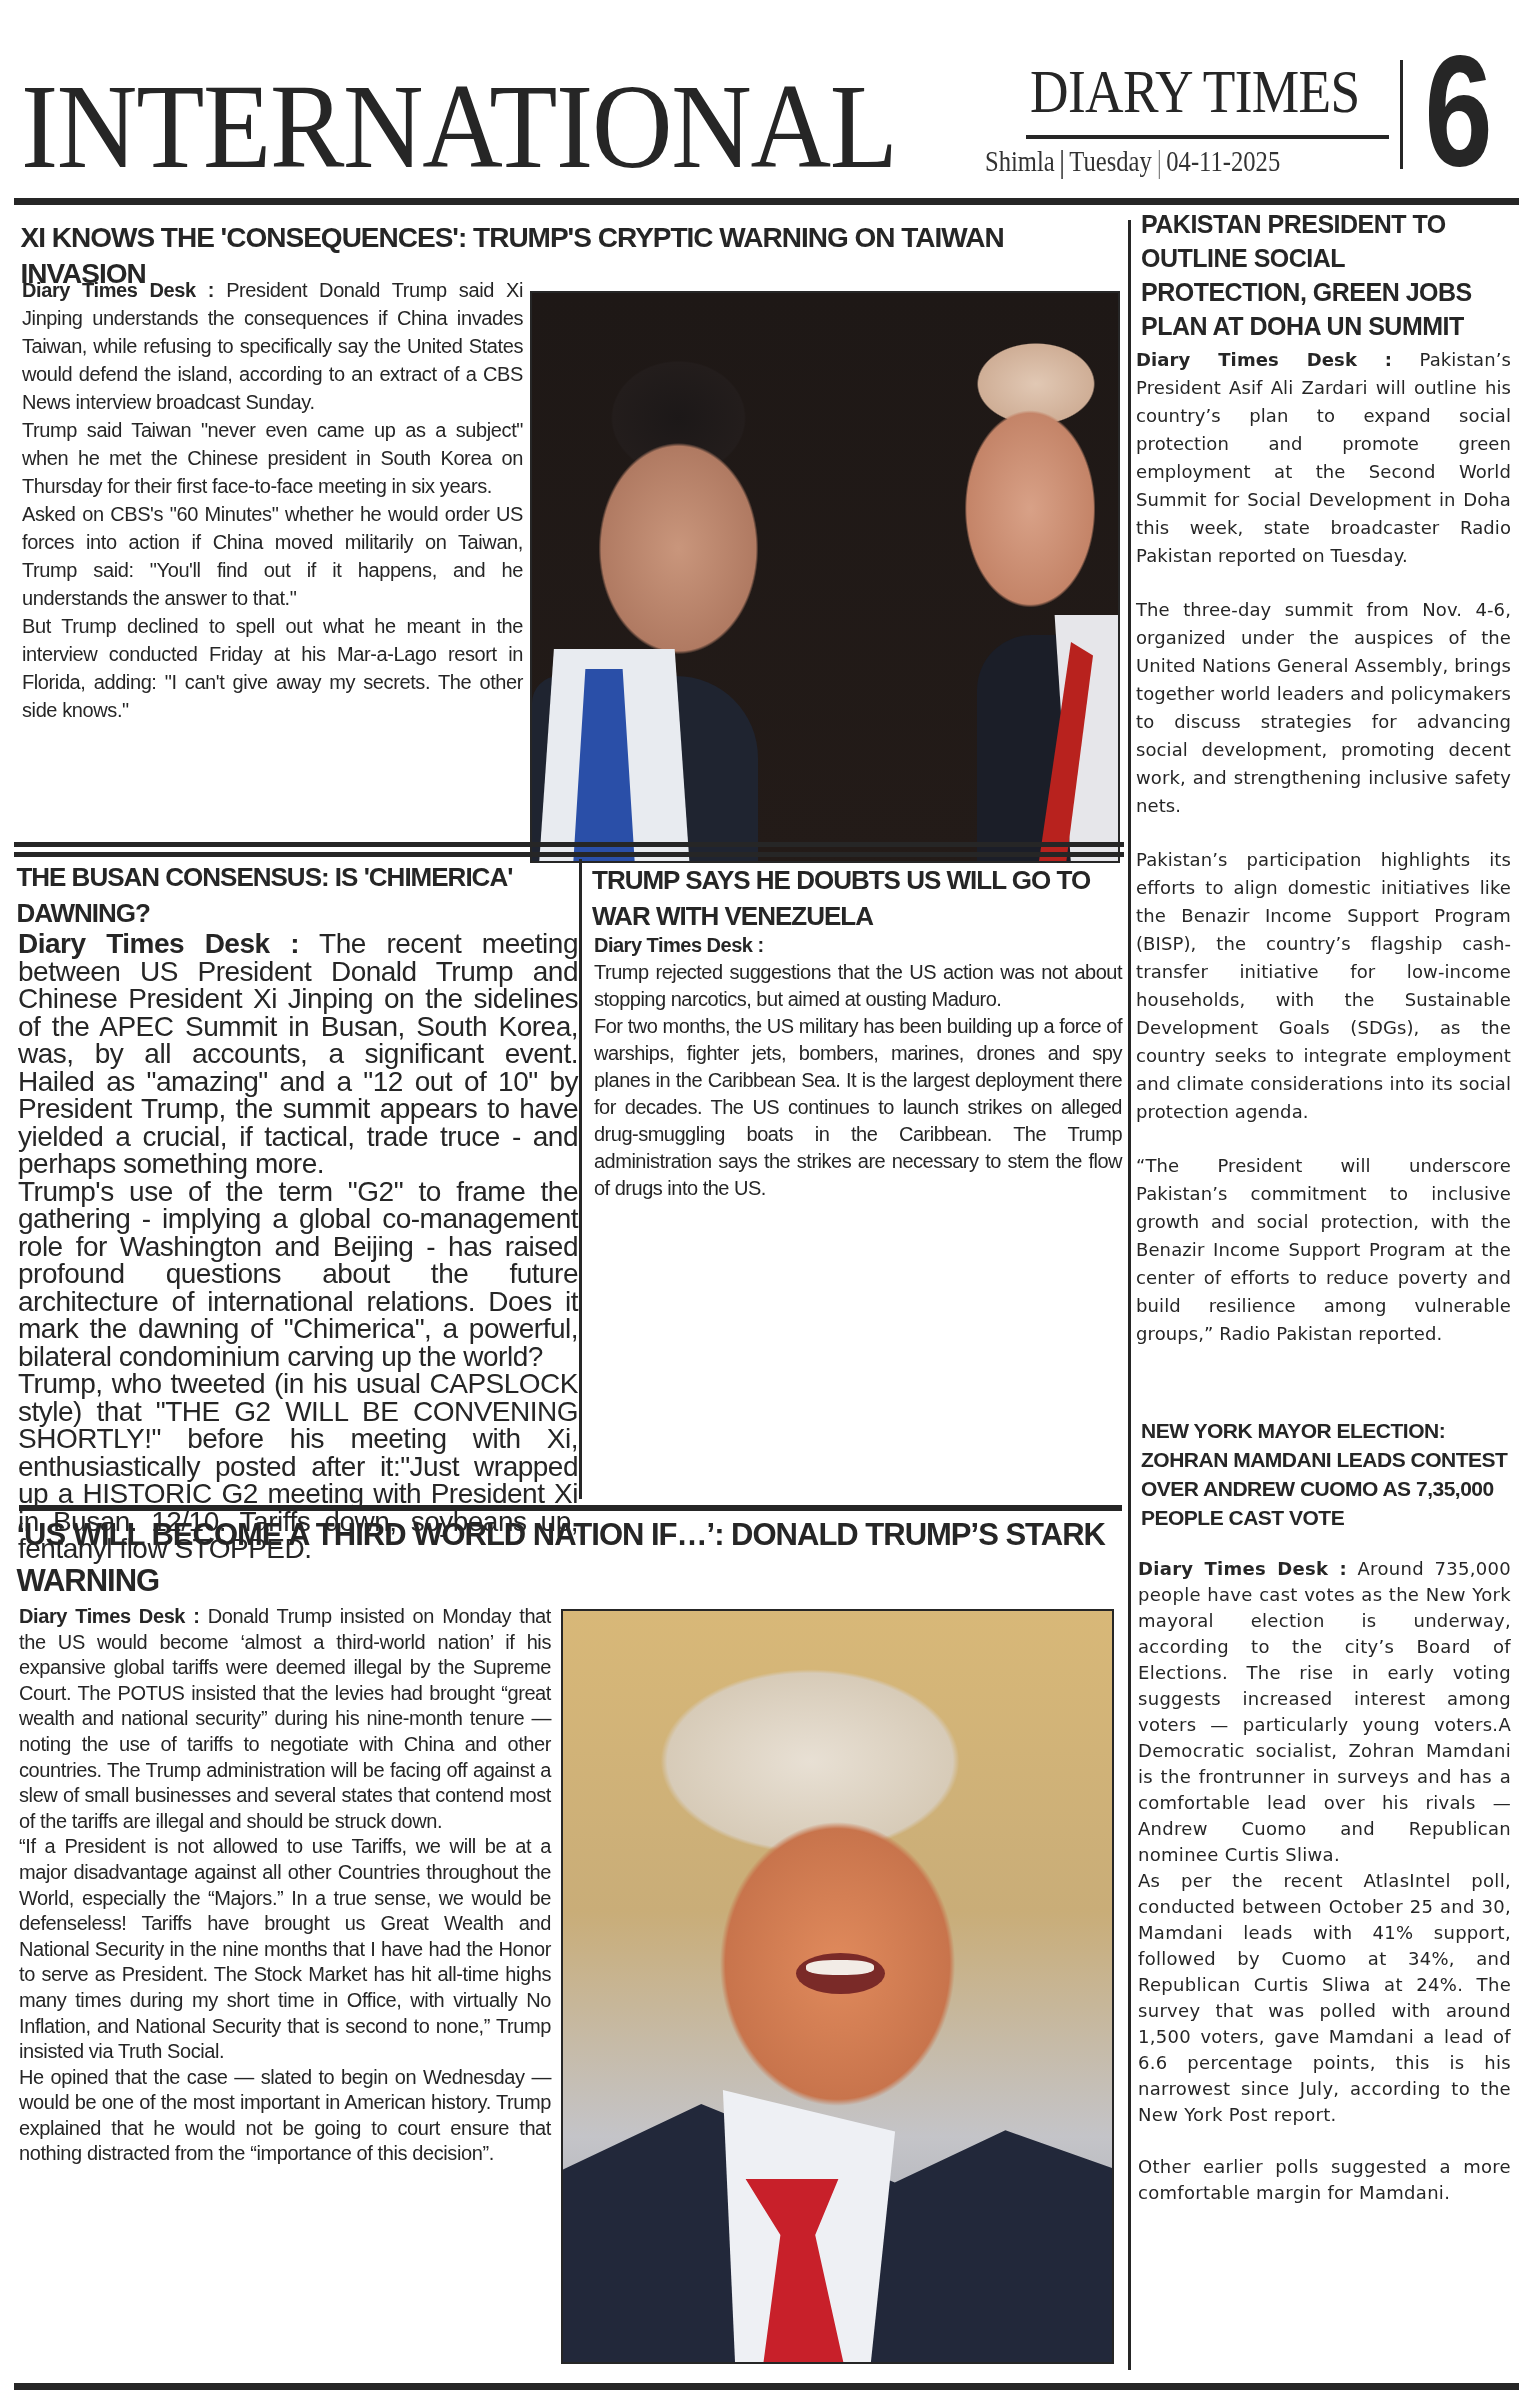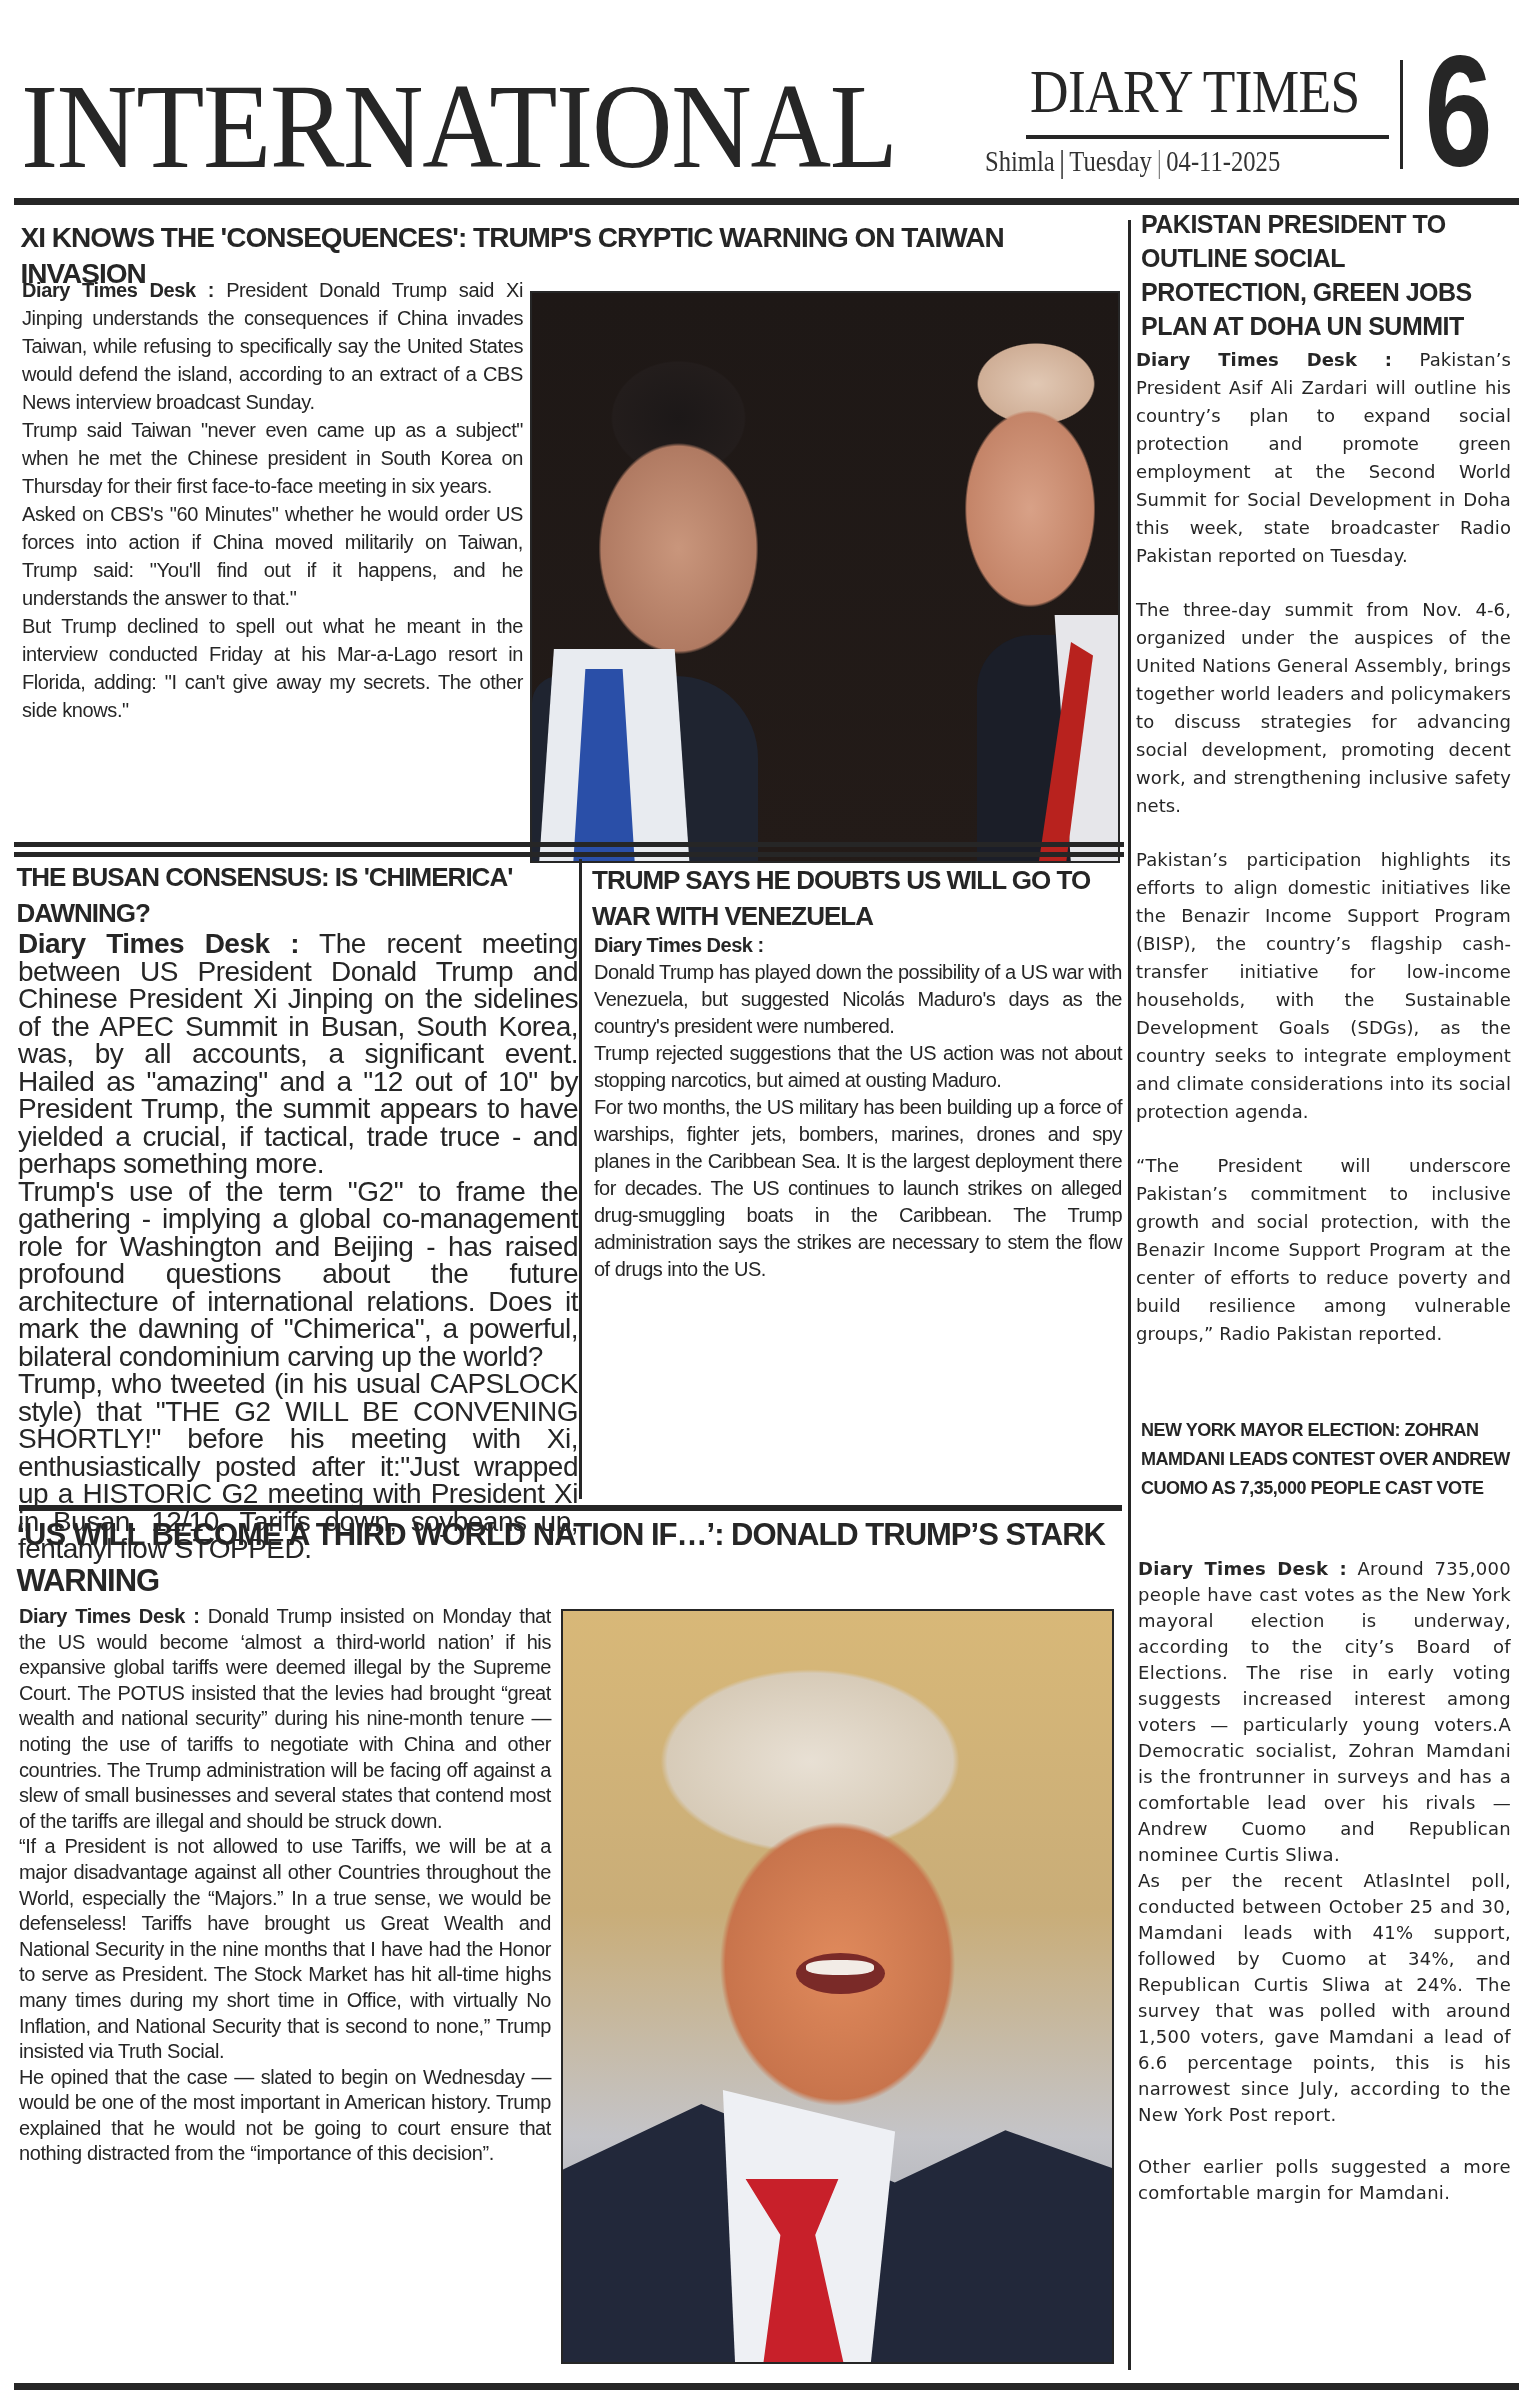--- a/index.html
+++ b/index.html
@@ -124,21 +124,20 @@
   <p>Trump, who tweeted (in his usual CAPSLOCK style) that "THE G2 WILL BE CONVENING SHORTLY!" before his meeting with Xi, enthusiastically posted after it:"Just wrapped up a HISTORIC G2 meeting with President Xi in Busan. 12/10. Tariffs down, soybeans up, fentanyl flow STOPPED.</p>
 </div>
 
 <div class="abs vrule" style="left:579px; top:859px; height:640px;"></div>
 
 <div class="abs headline h-condensed" style="left:592px; top:862px; width:530px; font-size:26px; line-height:36px;">
   <span>TRUMP SAYS HE DOUBTS US WILL GO TO WAR WITH VENEZUELA</span>
 </div>
 <div class="abs body-text" style="left:594px; top:932px; width:528px; font-size:20px; line-height:27px; letter-spacing:-0.5px;">
   <p class="byline">Diary Times Desk :</p>
-  <p>Donald Trump has played down the possibility of a US war with Venezuela, but suggested Nicolás Maduro's days as the country's president were numbered.</p>
   <p>Trump rejected suggestions that the US action was not about stopping narcotics, but aimed at ousting Maduro.</p>
   <p>For two months, the US military has been building up a force of warships, fighter jets, bombers, marines, drones and spy planes in the Caribbean Sea. It is the largest deployment there for decades. The US continues to launch strikes on alleged drug-smuggling boats in the Caribbean. The Trump administration says the strikes are necessary to stem the flow of drugs into the US.</p>
 </div>
 
 <div class="abs hrule" style="left:19px; top:1505px; width:1103px; height:5.5px;"></div>
 
 <div class="abs headline h-condensed" style="left:16.4px; top:1512px; width:1108px; font-size:31px; line-height:46px;">
   <span>‘US WILL BECOME A THIRD WORLD NATION IF…’: DONALD TRUMP’S STARK WARNING</span>
 </div>
 <div class="abs body-text" style="left:19px; top:1604px; width:532px; font-size:20px; line-height:25.6px; letter-spacing:-0.4px;">
@@ -159,21 +158,21 @@
 <div class="abs headline" style="left:1141px; top:207px; width:369px; font-size:25px; line-height:34px; letter-spacing:-0.5px;">
   <span>PAKISTAN PRESIDENT TO OUTLINE SOCIAL PROTECTION, GREEN JOBS PLAN AT DOHA UN SUMMIT</span>
 </div>
 <div class="abs body-text" style="left:1136px; top:346px; width:375px; font-size:20px; line-height:28px; letter-spacing:0.1px; font-family:'DejaVu Sans', sans-serif; font-size:18px;">
   <p><span class="byline">Diary Times Desk :</span> <span>Pakistan’s President Asif Ali Zardari will outline his country’s plan to expand social protection and promote green employment at the Second World Summit for Social Development in Doha this week, state broadcaster Radio Pakistan reported on Tuesday.</span></p>
   <p class="gap">The three-day summit from Nov. 4-6, organized under the auspices of the United Nations General Assembly, brings together world leaders and policymakers to discuss strategies for advancing social development, promoting decent work, and strengthening inclusive safety nets.</p>
   <p class="gap">Pakistan’s participation highlights its efforts to align domestic initiatives like the Benazir Income Support Program (BISP), the country’s flagship cash-transfer initiative for low-income households, with the Sustainable Development Goals (SDGs), as the country seeks to integrate employment and climate considerations into its social protection agenda.</p>
   <p class="gap">“The President will underscore Pakistan’s commitment to inclusive growth and social protection, with the Benazir Income Support Program at the center of efforts to reduce poverty and build resilience among vulnerable groups,” Radio Pakistan reported.</p>
 </div>
 
-<div class="abs headline" style="left:1141px; top:1416px; width:369px; font-size:18px; line-height:29px; letter-spacing:-0.5px;">
+<div class="abs headline" style="left:1141px; top:1416px; width:369px; font-size:21px; line-height:29px; letter-spacing:-0.5px;">
   <span>NEW YORK MAYOR ELECTION: ZOHRAN MAMDANI LEADS CONTEST OVER ANDREW CUOMO AS 7,35,000 PEOPLE CAST VOTE</span>
 </div>
 <div class="abs body-text" style="left:1138px; top:1556px; width:373px; font-family:'DejaVu Sans', sans-serif; font-size:18px; line-height:26px; letter-spacing:0.3px;">
   <p><span class="byline">Diary Times Desk :</span> <span>Around 735,000 people have cast votes as the New York mayoral election is underway, according to the city’s Board of Elections. The rise in early voting suggests increased interest among voters — particularly young voters.A Democratic socialist, Zohran Mamdani is the frontrunner in surveys and has a comfortable lead over his rivals — Andrew Cuomo and Republican nominee Curtis Sliwa.</span></p>
   <p>As per the recent AtlasIntel poll, conducted between October 25 and 30, Mamdani leads with 41% support, followed by Cuomo at 34%, and Republican Curtis Sliwa at 24%. The survey that was polled with around 1,500 voters, gave Mamdani a lead of 6.6 percentage points, this is his narrowest since July, according to the New York Post report.</p>
   <p class="gap">Other earlier polls suggested a more comfortable margin for Mamdani.</p>
 </div>
 
 
 </body></html>

